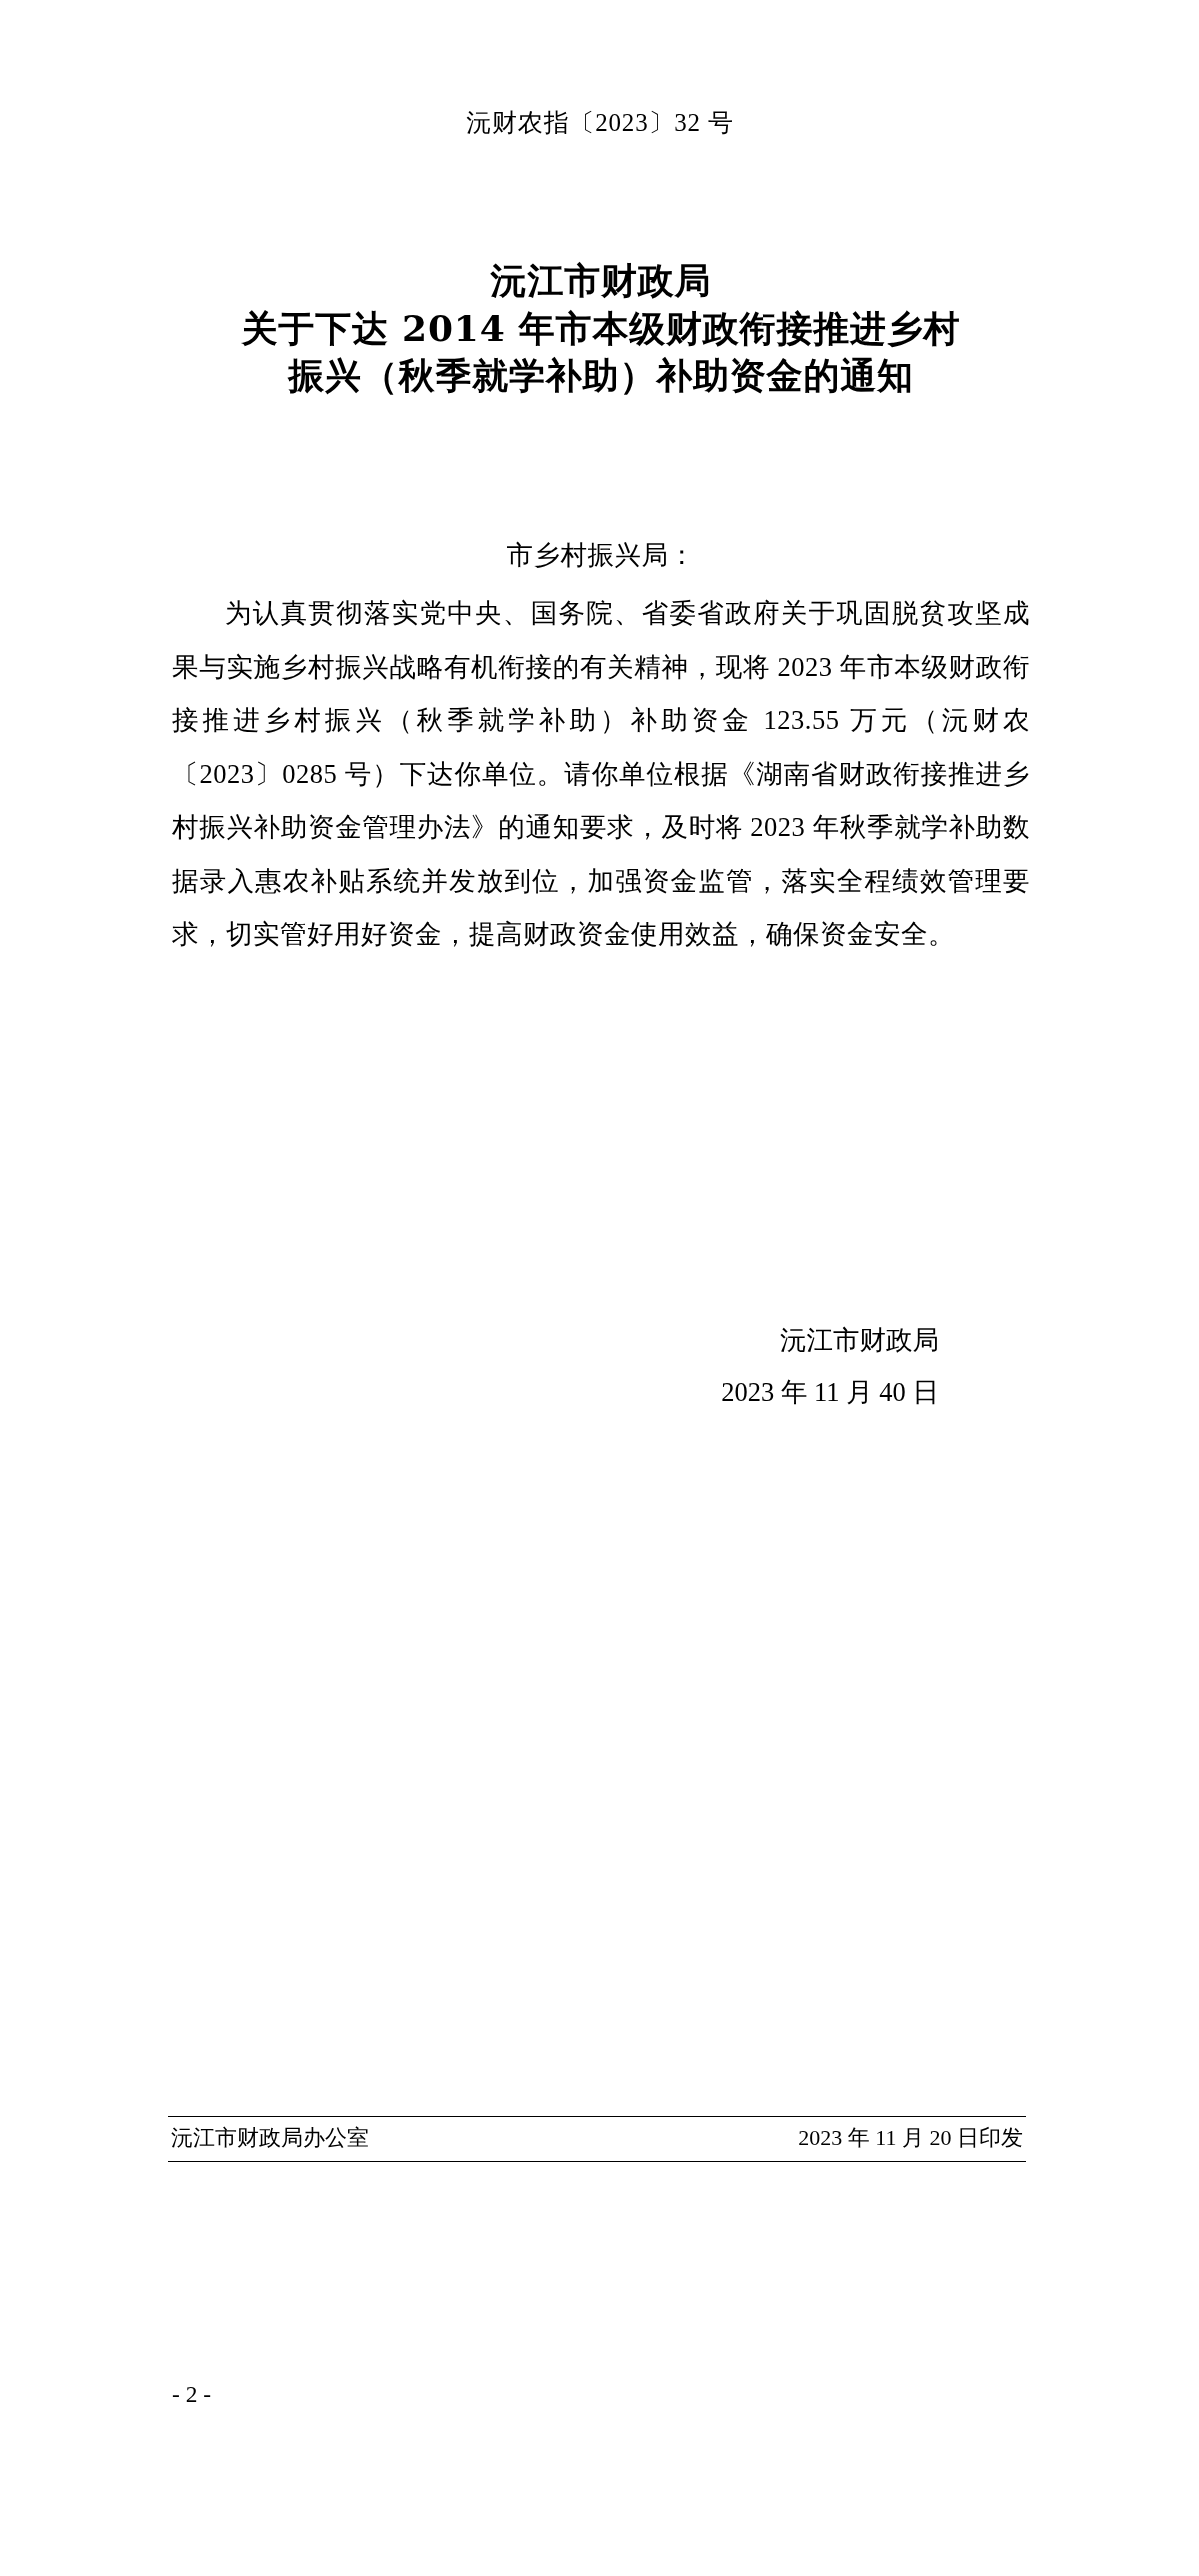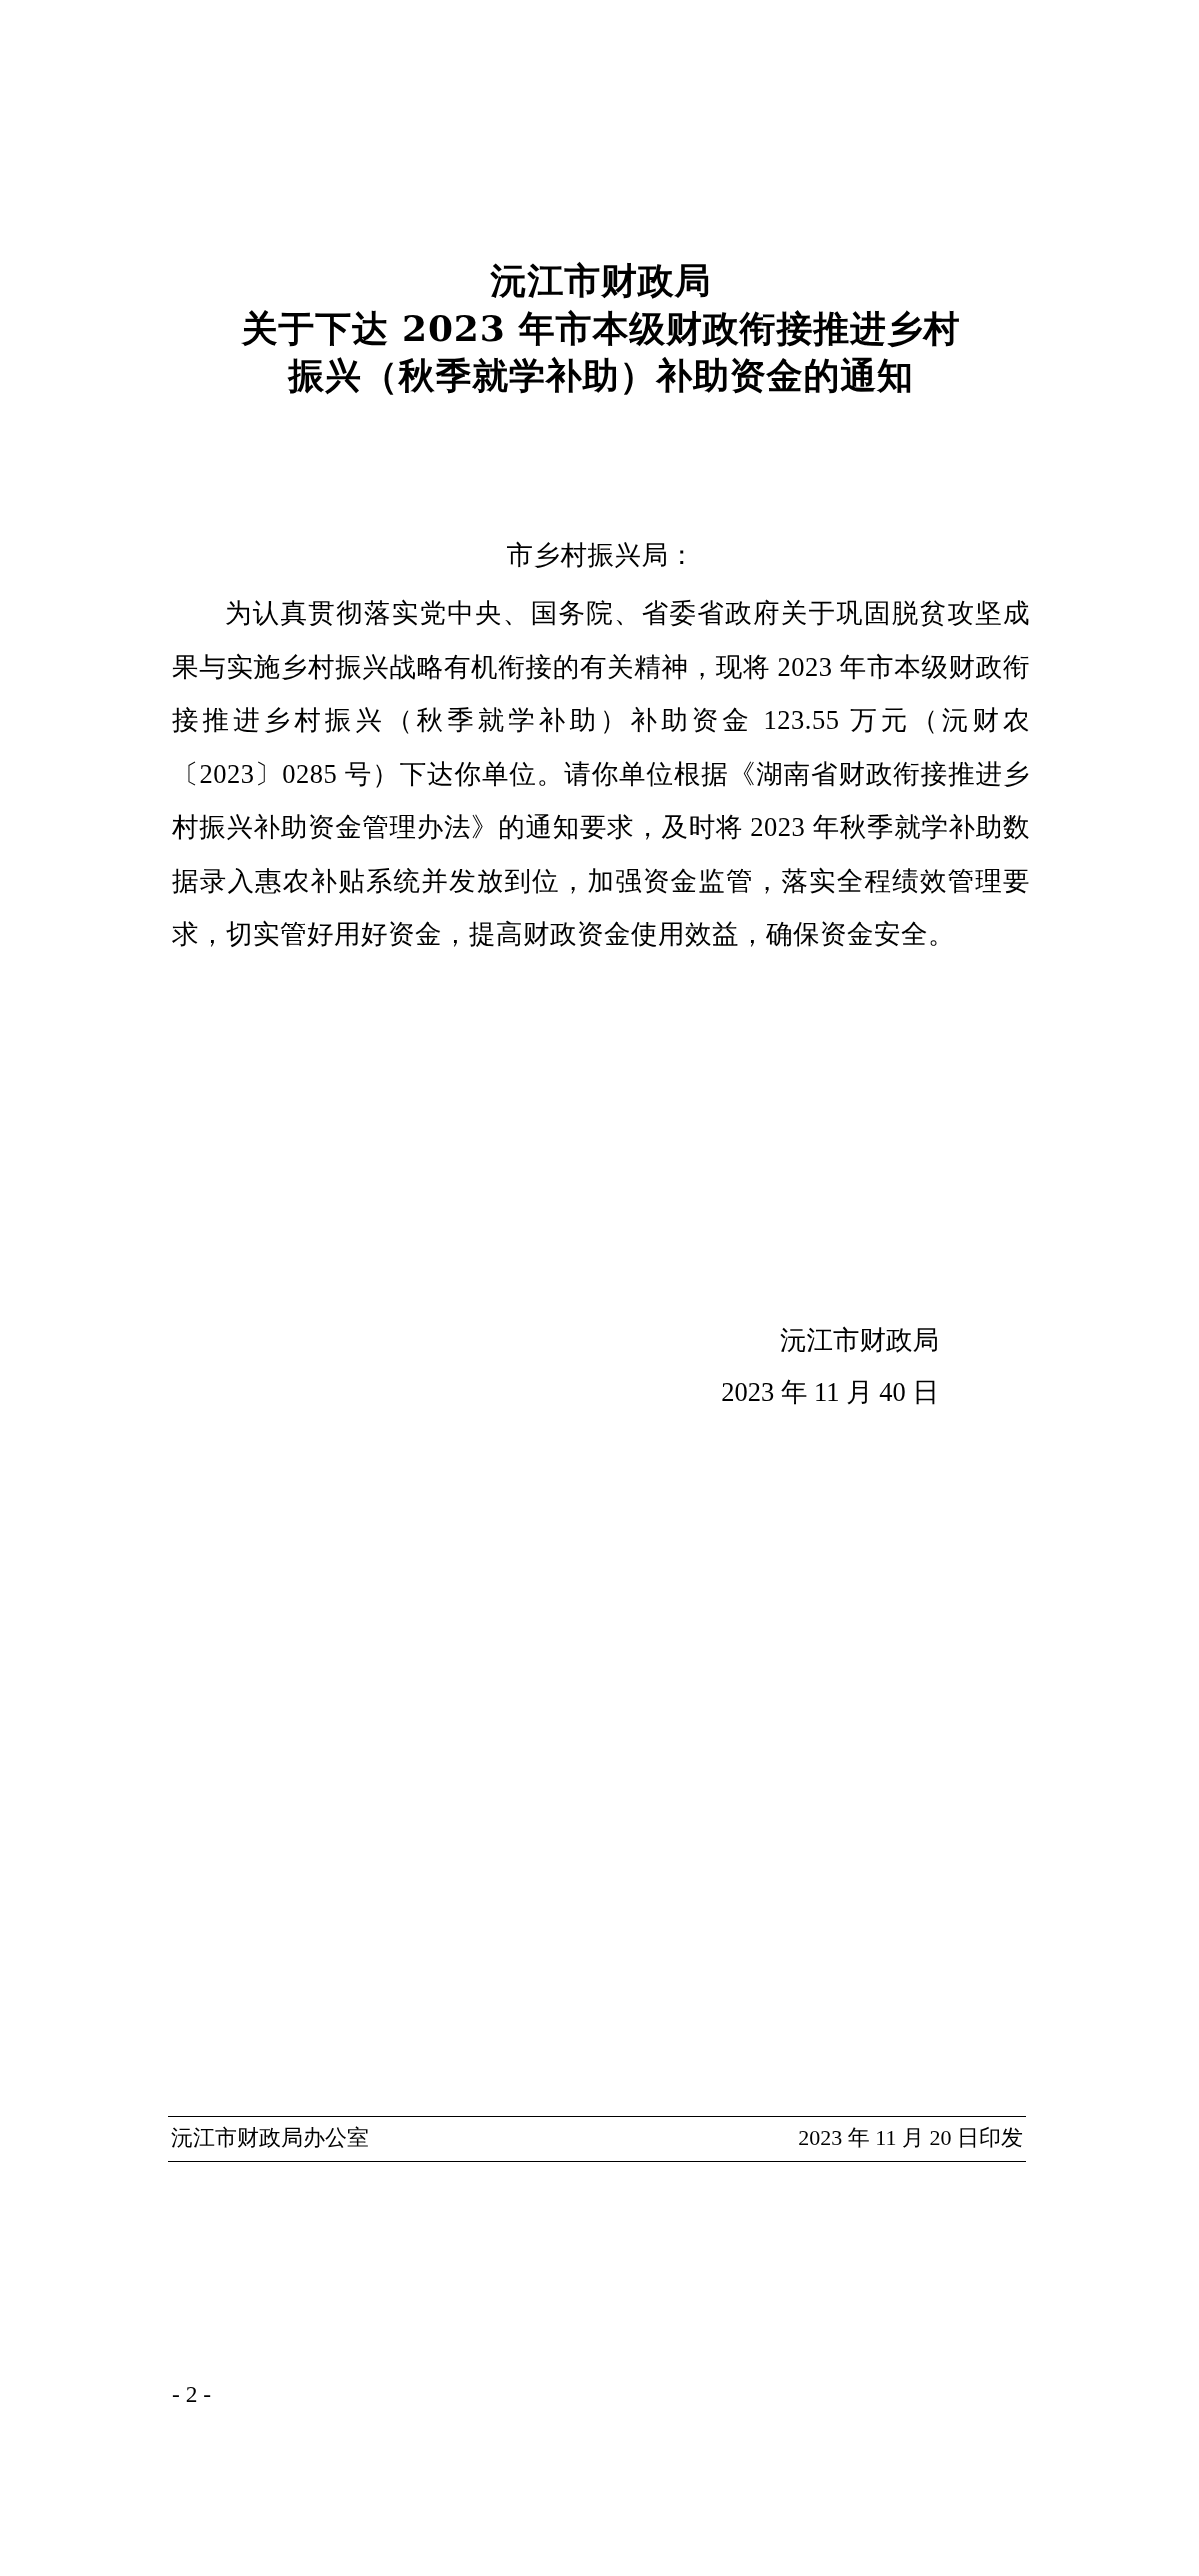--- a/index.html
+++ b/index.html
@@ -120,24 +120,25 @@
     left: 172px;
     top: 2381px;
     font-size: 23.4px;
   }
 </style>
 </head>
 <body>
 
 <div class="page">
 
+  <div class="doc-number">沅财农指〔2023〕32 号</div>
 
   <div class="title-block">
     <span class="title-line">沅江市财政局</span>
-    <span class="title-line">关于下达 2023 年市本级财政衔接推进乡村</span>
+    <span class="title-line">关于下达 2014 年市本级财政衔接推进乡村</span>
     <span class="title-line">振兴（秋季就学补助）补助资金的通知</span>
   </div>
 
   <div class="body-block">
     <p class="addressee">市乡村振兴局：</p>
     <p class="para">为认真贯彻落实党中央、国务院、省委省政府关于巩固脱贫攻坚成果与实施乡村振兴战略有机衔接的有关精神，现将 2023 年市本级财政衔接推进乡村振兴（秋季就学补助）补助资金 123.55 万元（沅财农〔2023〕0285 号）下达你单位。请你单位根据《湖南省财政衔接推进乡村振兴补助资金管理办法》的通知要求，及时将 2023 年秋季就学补助数据录入惠农补贴系统并发放到位，加强资金监管，落实全程绩效管理要求，切实管好用好资金，提高财政资金使用效益，确保资金安全。</p>
   </div>
 
   <div class="signature">
     <div class="sign-org">沅江市财政局</div>

